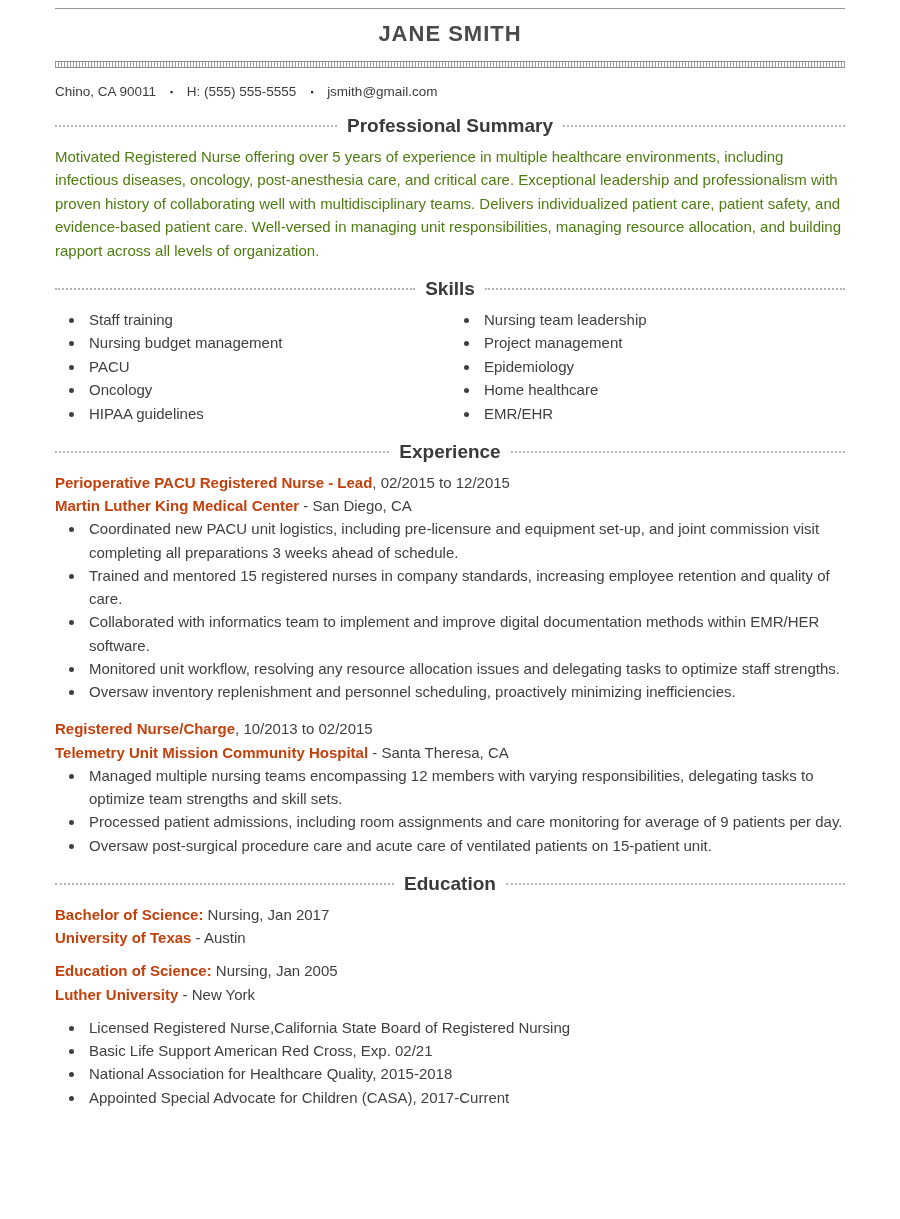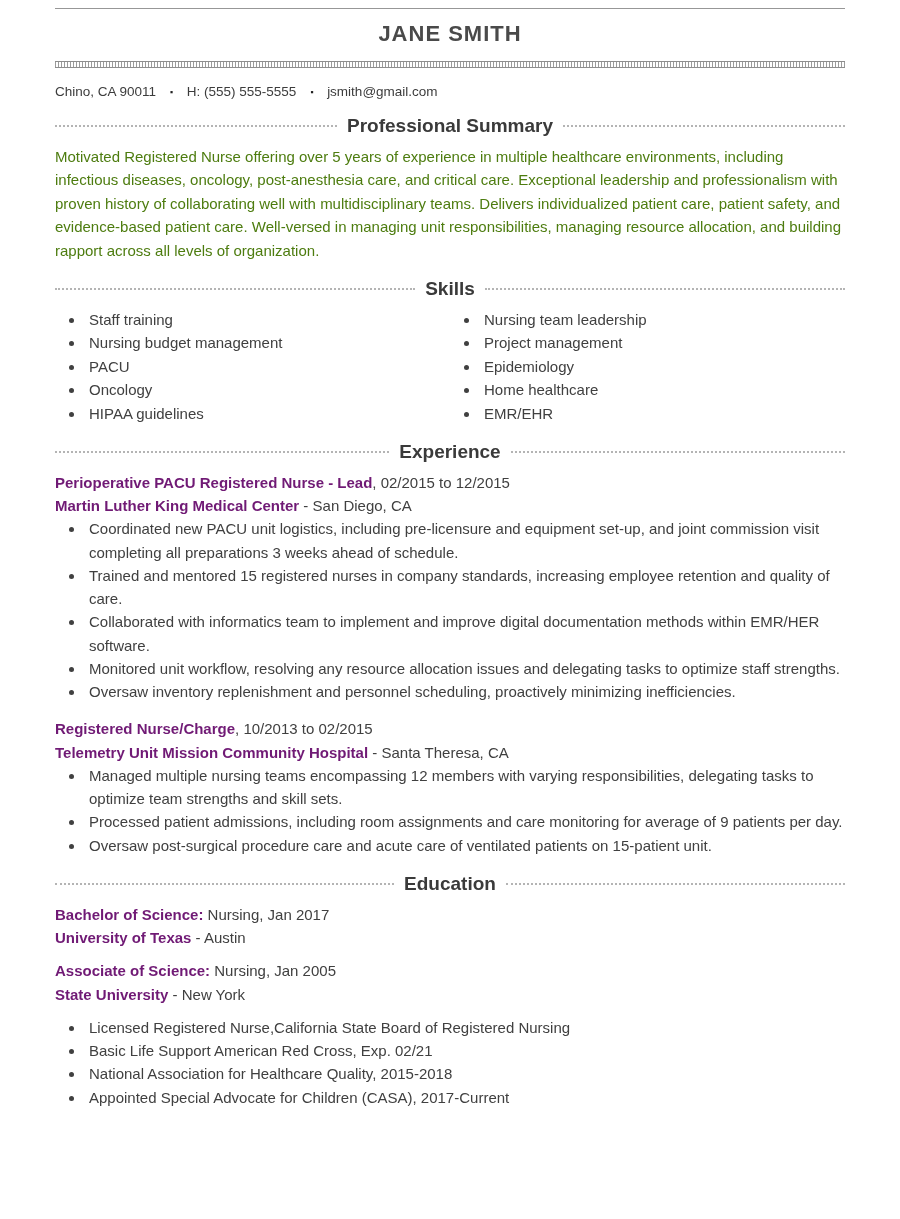--- a/index.html
+++ b/index.html
@@ -83,21 +83,21 @@
 
   .skills-grid {
     display: grid;
     grid-template-columns: 1fr 1fr;
     margin: 2px 0 6px 0;
   }
   .skills-grid ul.blist li { line-height: 1.56; }
 
   .job { margin: 4px 0 14px 0; }
   .jobline { font-size: 15px; line-height: 1.55; }
-  strong.b { color: #701a75; font-weight: 700; }
+  strong.b { color: #c2410c; font-weight: 700; }
 
   .edu-item { margin: 2px 0 10px 0; }
   .edu-item .jobline { line-height: 1.55; }
 
   .cred-list { margin-top: 4px; }
 </style>
 </head>
 <body>
 
 <div class="page">
@@ -178,22 +178,22 @@
     <h2>Education</h2>
     <span class="lead"></span>
   </div>
 
   <div class="edu-item">
     <p class="jobline"><strong class="b">Bachelor of Science:</strong><span> Nursing, Jan 2017</span></p>
     <p class="jobline"><strong class="b">University of Texas</strong><span> - Austin</span></p>
   </div>
 
   <div class="edu-item">
-    <p class="jobline"><strong class="b">Associate of Science:</strong><span> Nursing, Jan 2005</span></p>
-    <p class="jobline"><strong class="b">State University</strong><span> - New York</span></p>
+    <p class="jobline"><strong class="b">Education of Science:</strong><span> Nursing, Jan 2005</span></p>
+    <p class="jobline"><strong class="b">Luther University</strong><span> - New York</span></p>
   </div>
 
   <ul class="blist cred-list">
     <li>Licensed Registered Nurse,California State Board of Registered Nursing</li>
     <li>Basic Life Support American Red Cross, Exp. 02/21</li>
     <li>National Association for Healthcare Quality, 2015-2018</li>
     <li>Appointed Special Advocate for Children (CASA), 2017-Current</li>
   </ul>
 
 </div>

